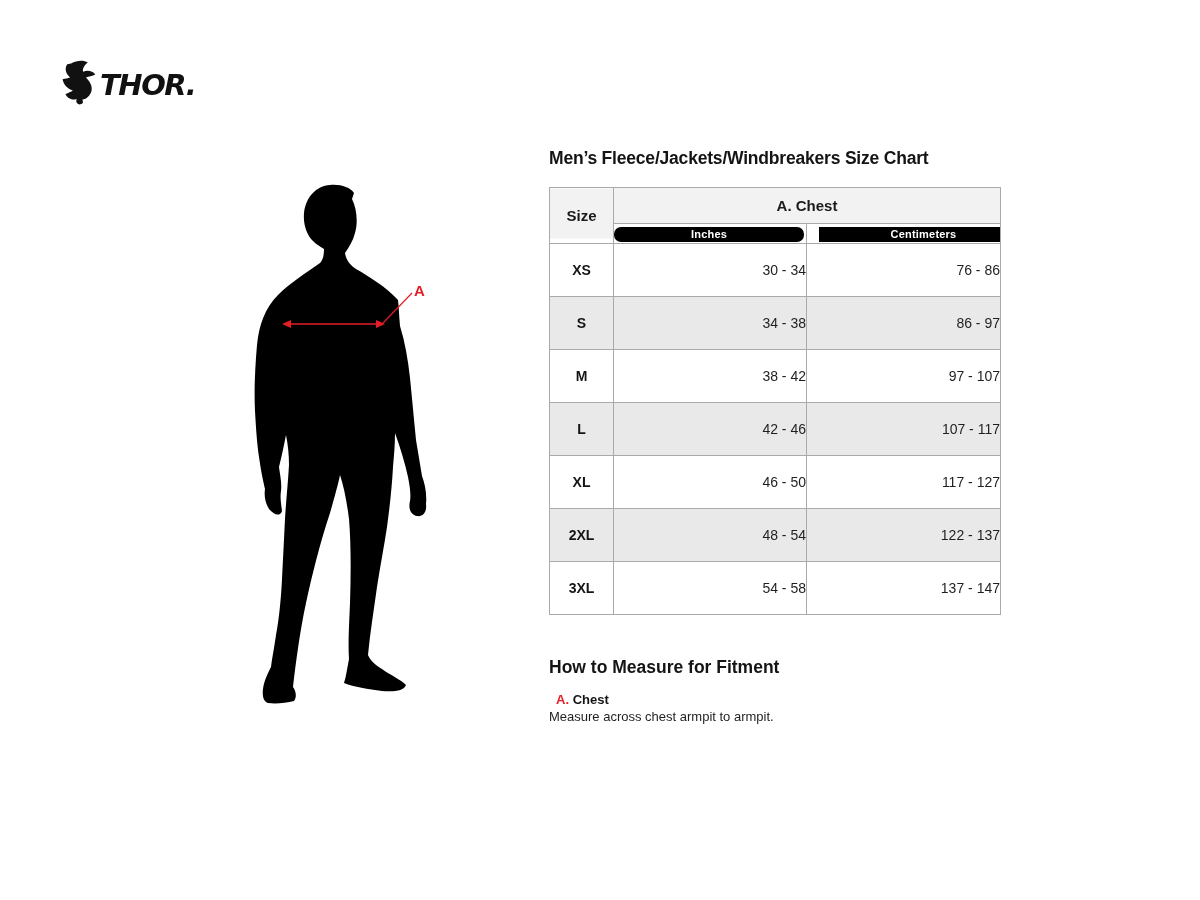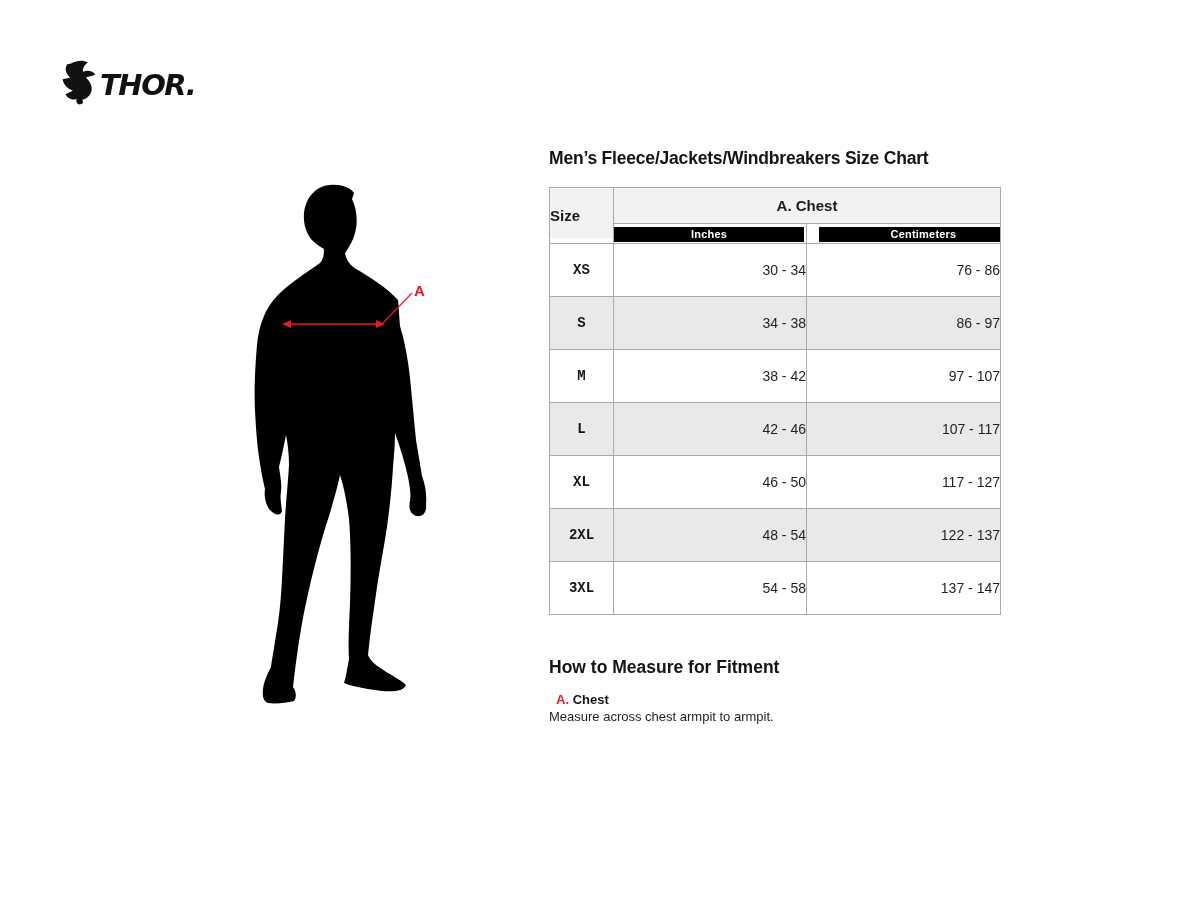--- a/index.html
+++ b/index.html
@@ -24,37 +24,37 @@
   table.size-table {
     border-collapse: collapse; table-layout: fixed; width: 451px;
     border: 1px solid #999999;
   }
   table.size-table col.c-size { width: 64px; }
   table.size-table col.c-in   { width: 193px; }
   table.size-table col.c-cm   { width: 194px; }
   table.size-table th, table.size-table td { border: 1px solid #aaaaaa; }
   th.size-head {
     background: linear-gradient(#f2f2f2 0, #f2f2f2 50px, #ffffff 50px);
-    font-size: 15px; font-weight: 700; text-align: left; color: #1a1a1a;
+    font-size: 15px; font-weight: 700; text-align: center; color: #1a1a1a;
   }
   th.group-head {
     background: #f2f2f2; height: 36px;
     font-size: 15px; font-weight: 700; text-align: center; color: #1a1a1a;
   }
   tr.subhead-row { height: 19px; }
   td.bar-cell { background: #ffffff; padding: 3px 0 1px 0; vertical-align: bottom; }
   .black-bar {
     background: #000000; color: #ffffff; height: 15px; line-height: 15px;
     font-size: 11px; font-weight: 700; text-align: center; letter-spacing: 0.2px;
   }
-  .black-bar.bar-left  { margin-right: 2px; }
+  .black-bar.bar-left  { margin-right: 2px; border-radius: 7px; }
   .black-bar.bar-right { margin-left: 12px; padding-left: 28px; }
   tbody th.row-size {
     height: 53px; font-size: 14px; font-weight: 700; text-align: center;
-    background: transparent; color: #141414; font-family: Liberation Mono, monospace;
+    background: transparent; color: #141414;
   }
   tbody td.row-val { font-size: 14px; text-align: right; color: #1f1f1f; }
   tbody tr.alt { background: #e9e9e9; }
   tbody tr.plain { background: #ffffff; }
 
   
   .howto-heading {
     left: 549px; top: 657px;
     font-size: 17.5px; font-weight: 700; color: #141414; white-space: nowrap;
   }

